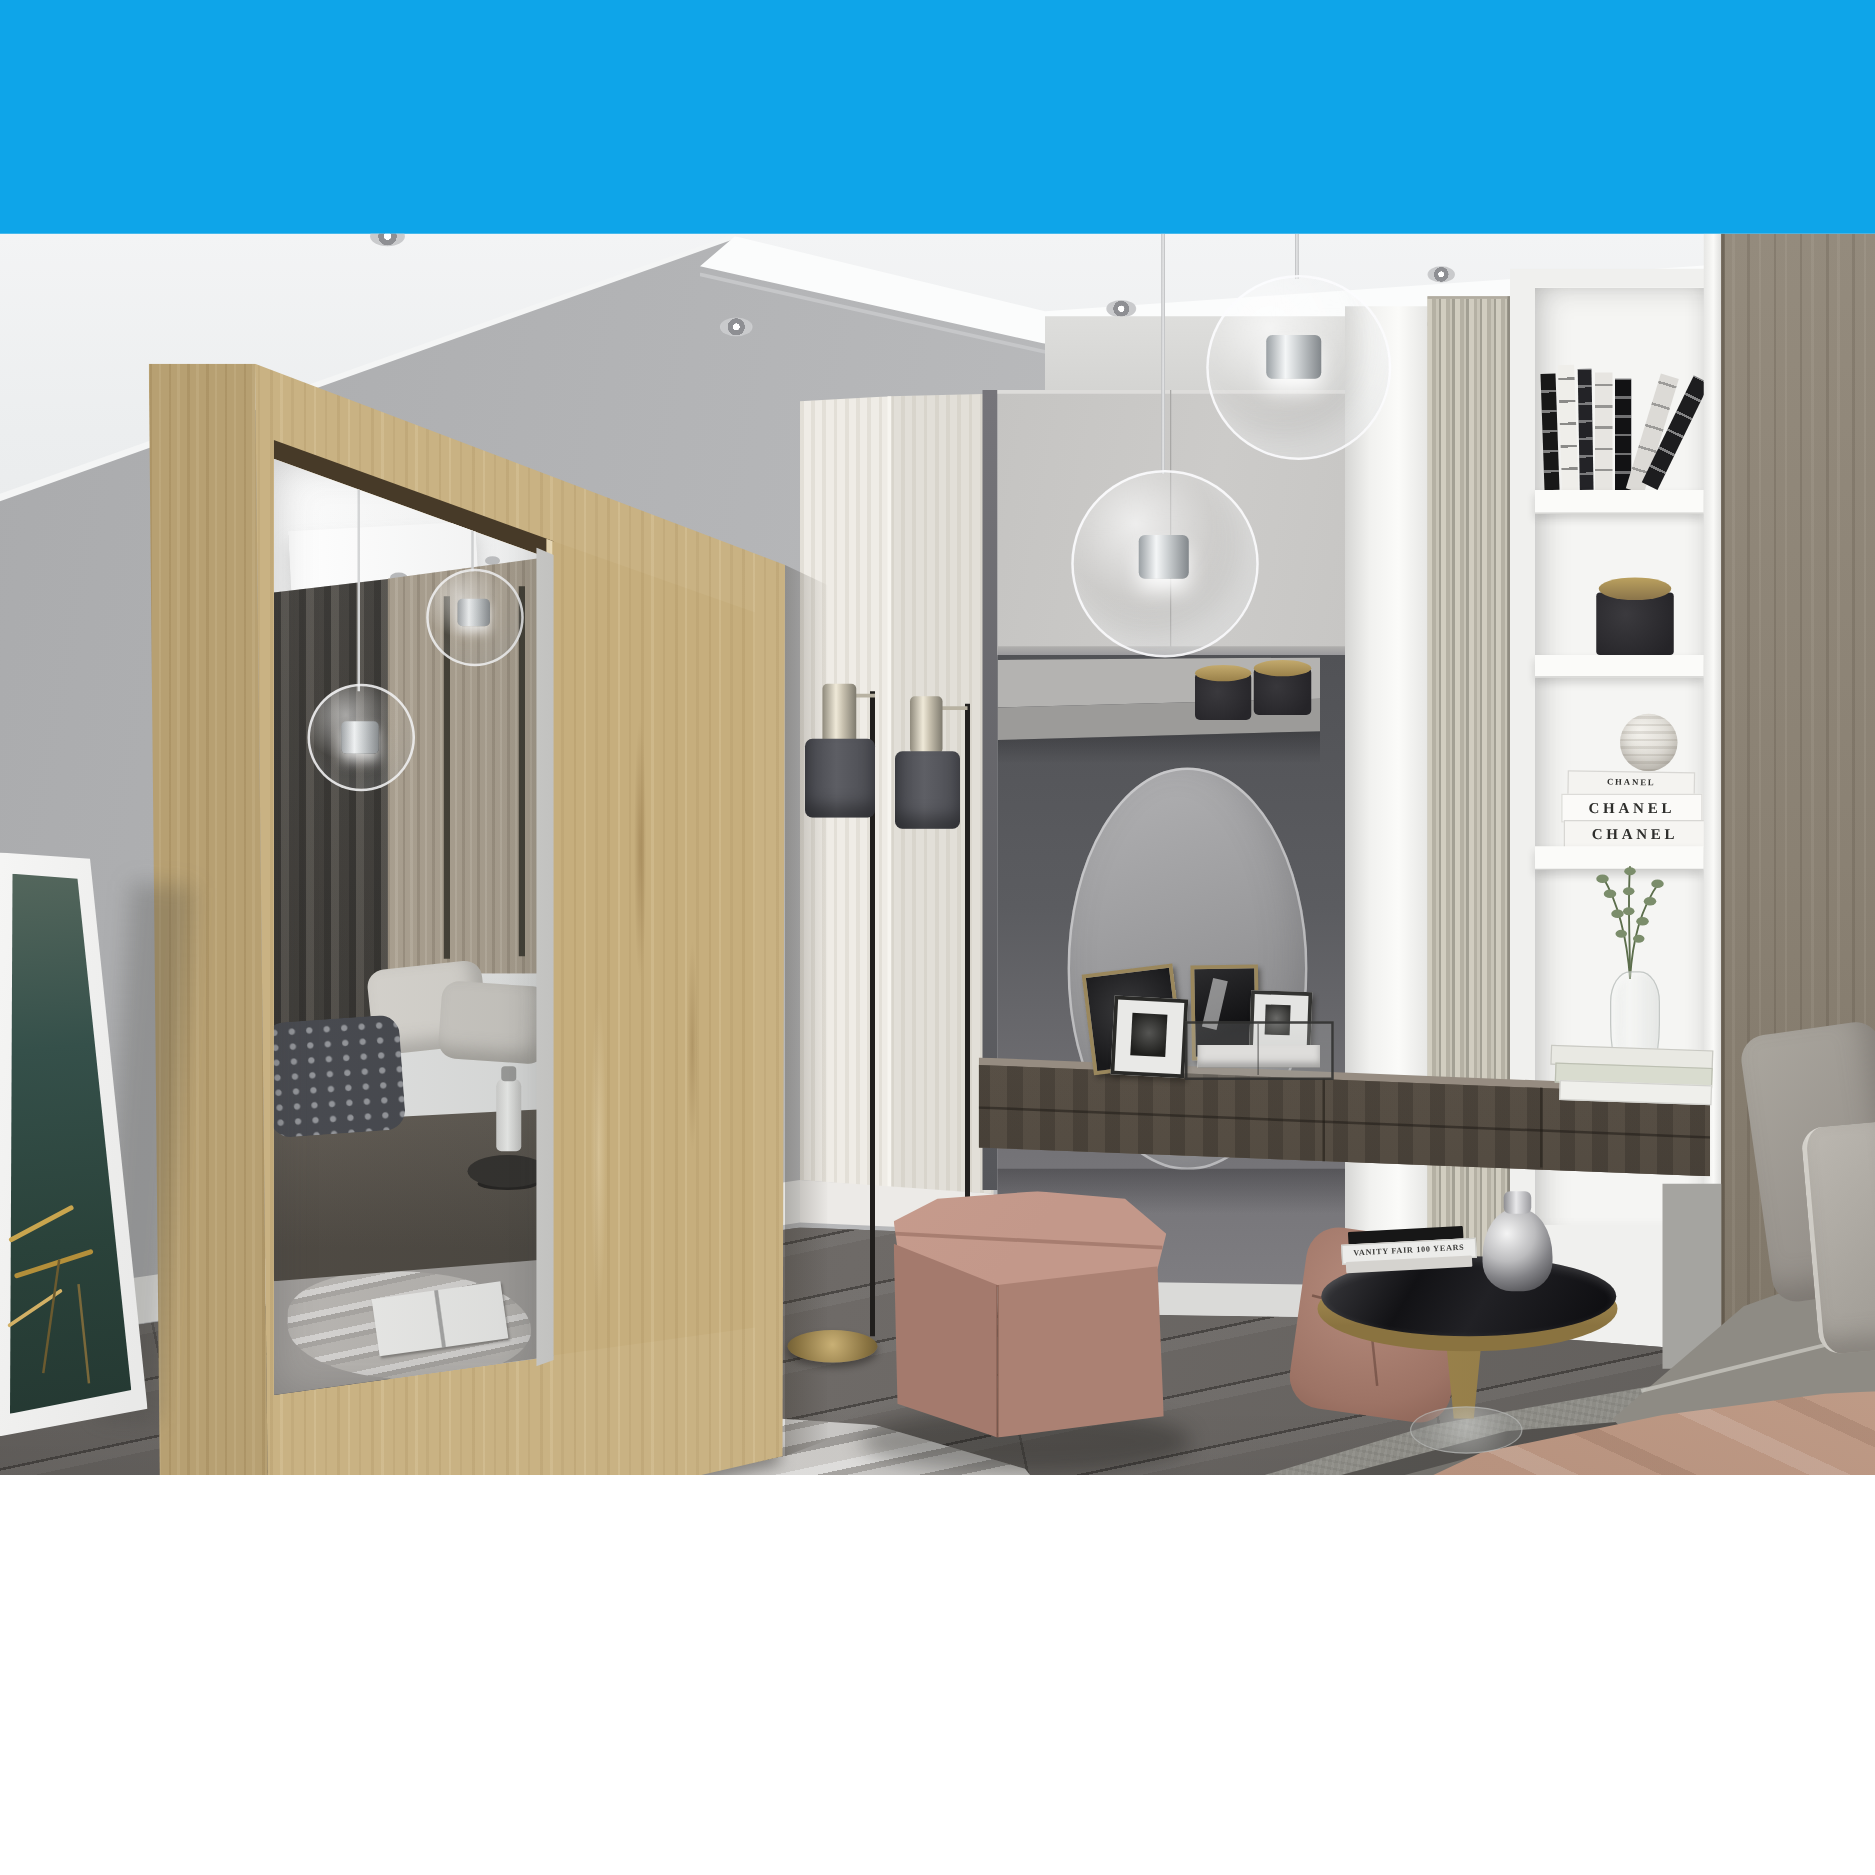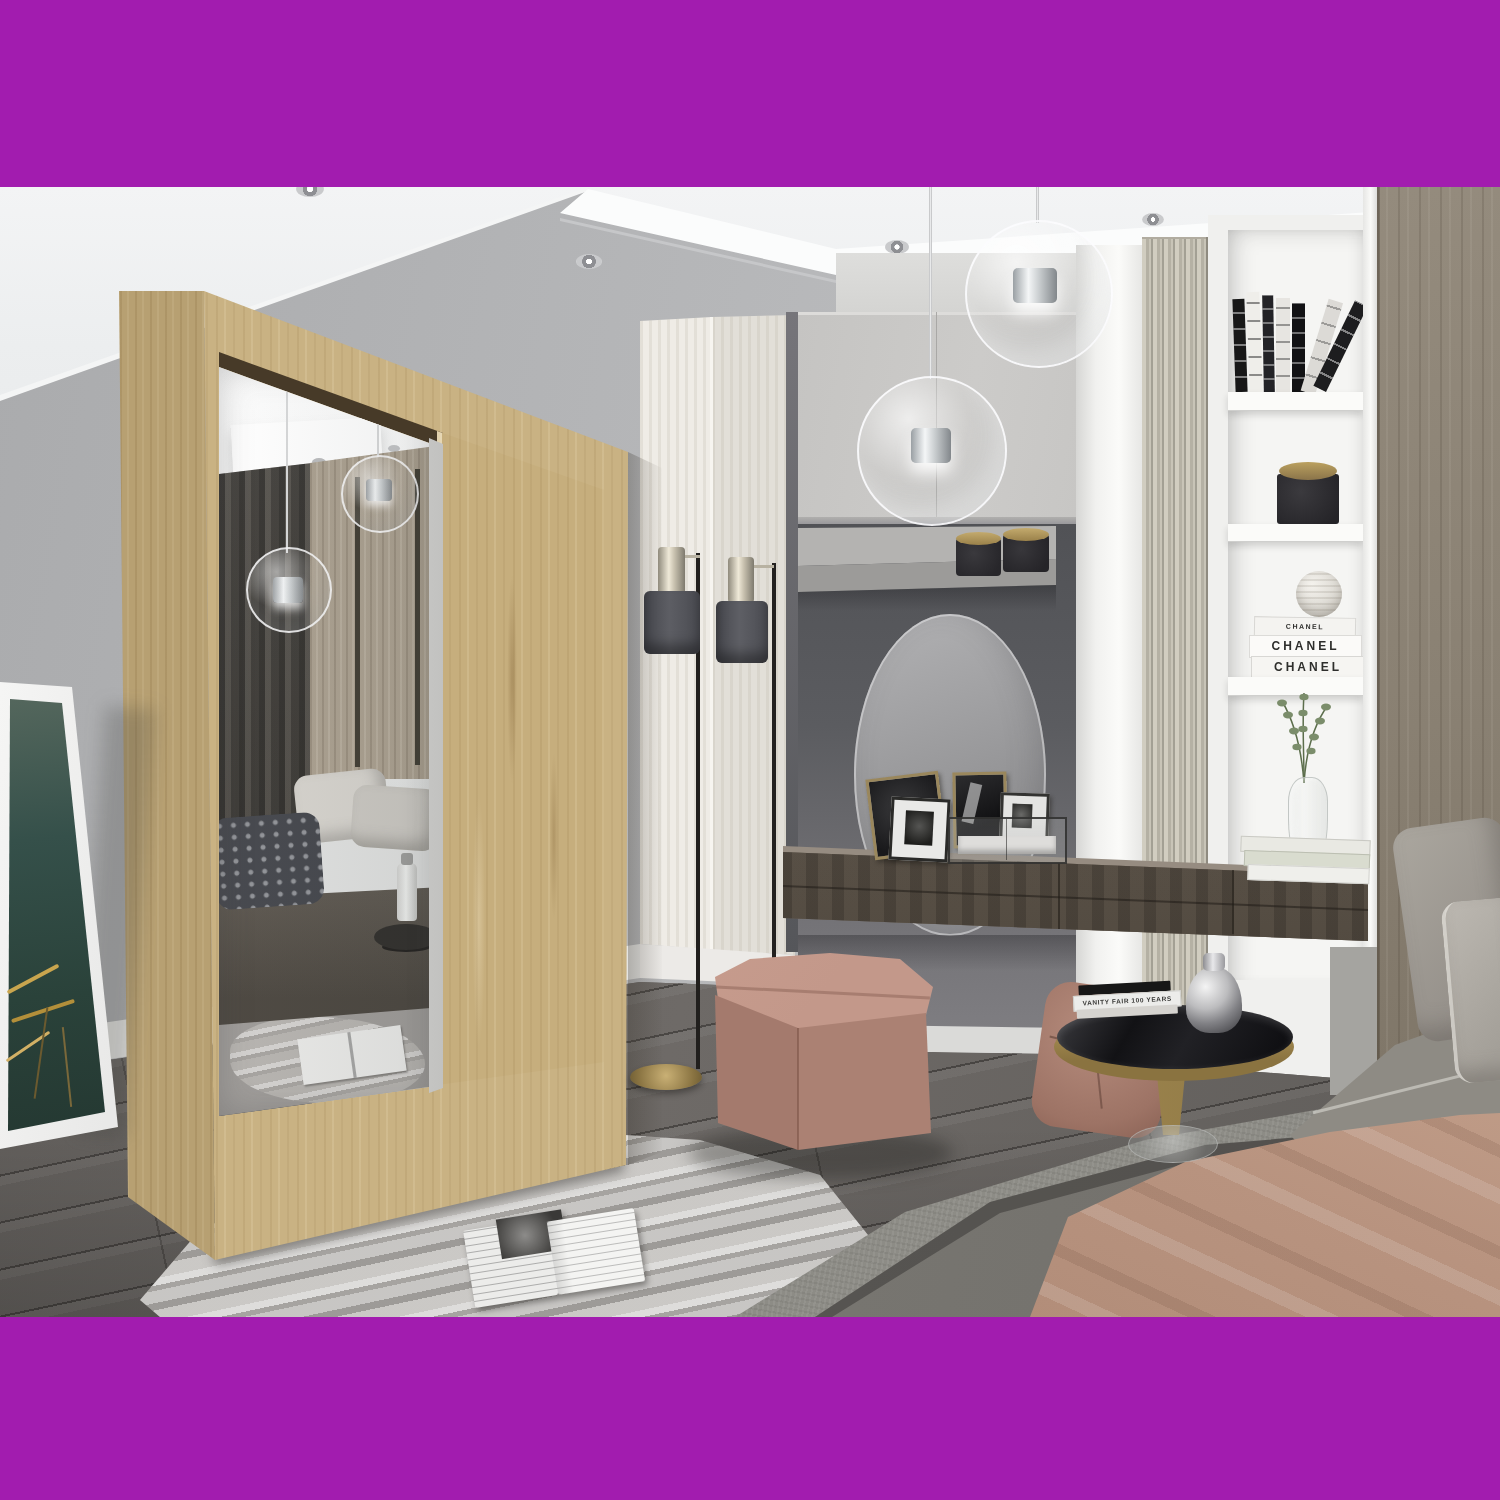--- a/index.html
+++ b/index.html
@@ -1,17 +1,17 @@
 <!DOCTYPE html>
 <html><head>
 <meta charset="utf-8">
 <style>
   html,body{margin:0;padding:0;background:#fff;}
-  #stage{position:relative;width:1500px;height:1500px;background:#a21caf;overflow:hidden;
-         font-family:Liberation Sans, sans-serif;}
+  #stage{position:relative;width:1500px;height:1180px;background:#0ea5e9;overflow:hidden;
+         font-family:Liberation Serif, serif;}
   .abs{position:absolute;}
   #photo{position:absolute;left:0;top:187px;width:1500px;height:1130px;overflow:hidden;
          background:linear-gradient(180deg,#f3f4f5 0%,#eceeef 14%,#e7e9ea 30%,#e4e6e8 46%);}
   
   .oak{background-color:#c9b283;
        background-image:repeating-linear-gradient(90deg,rgba(120,88,38,.10) 0 2px,transparent 2px 8px,
          rgba(255,244,214,.14) 8px 10px,transparent 10px 17px,rgba(105,75,30,.07) 17px 19px,transparent 19px 27px);}
   .oakdark{background-color:#b7a072;
        background-image:repeating-linear-gradient(90deg,rgba(110,80,34,.14) 0 2px,transparent 2px 7px,
          rgba(250,238,206,.10) 7px 9px,transparent 9px 15px);}

